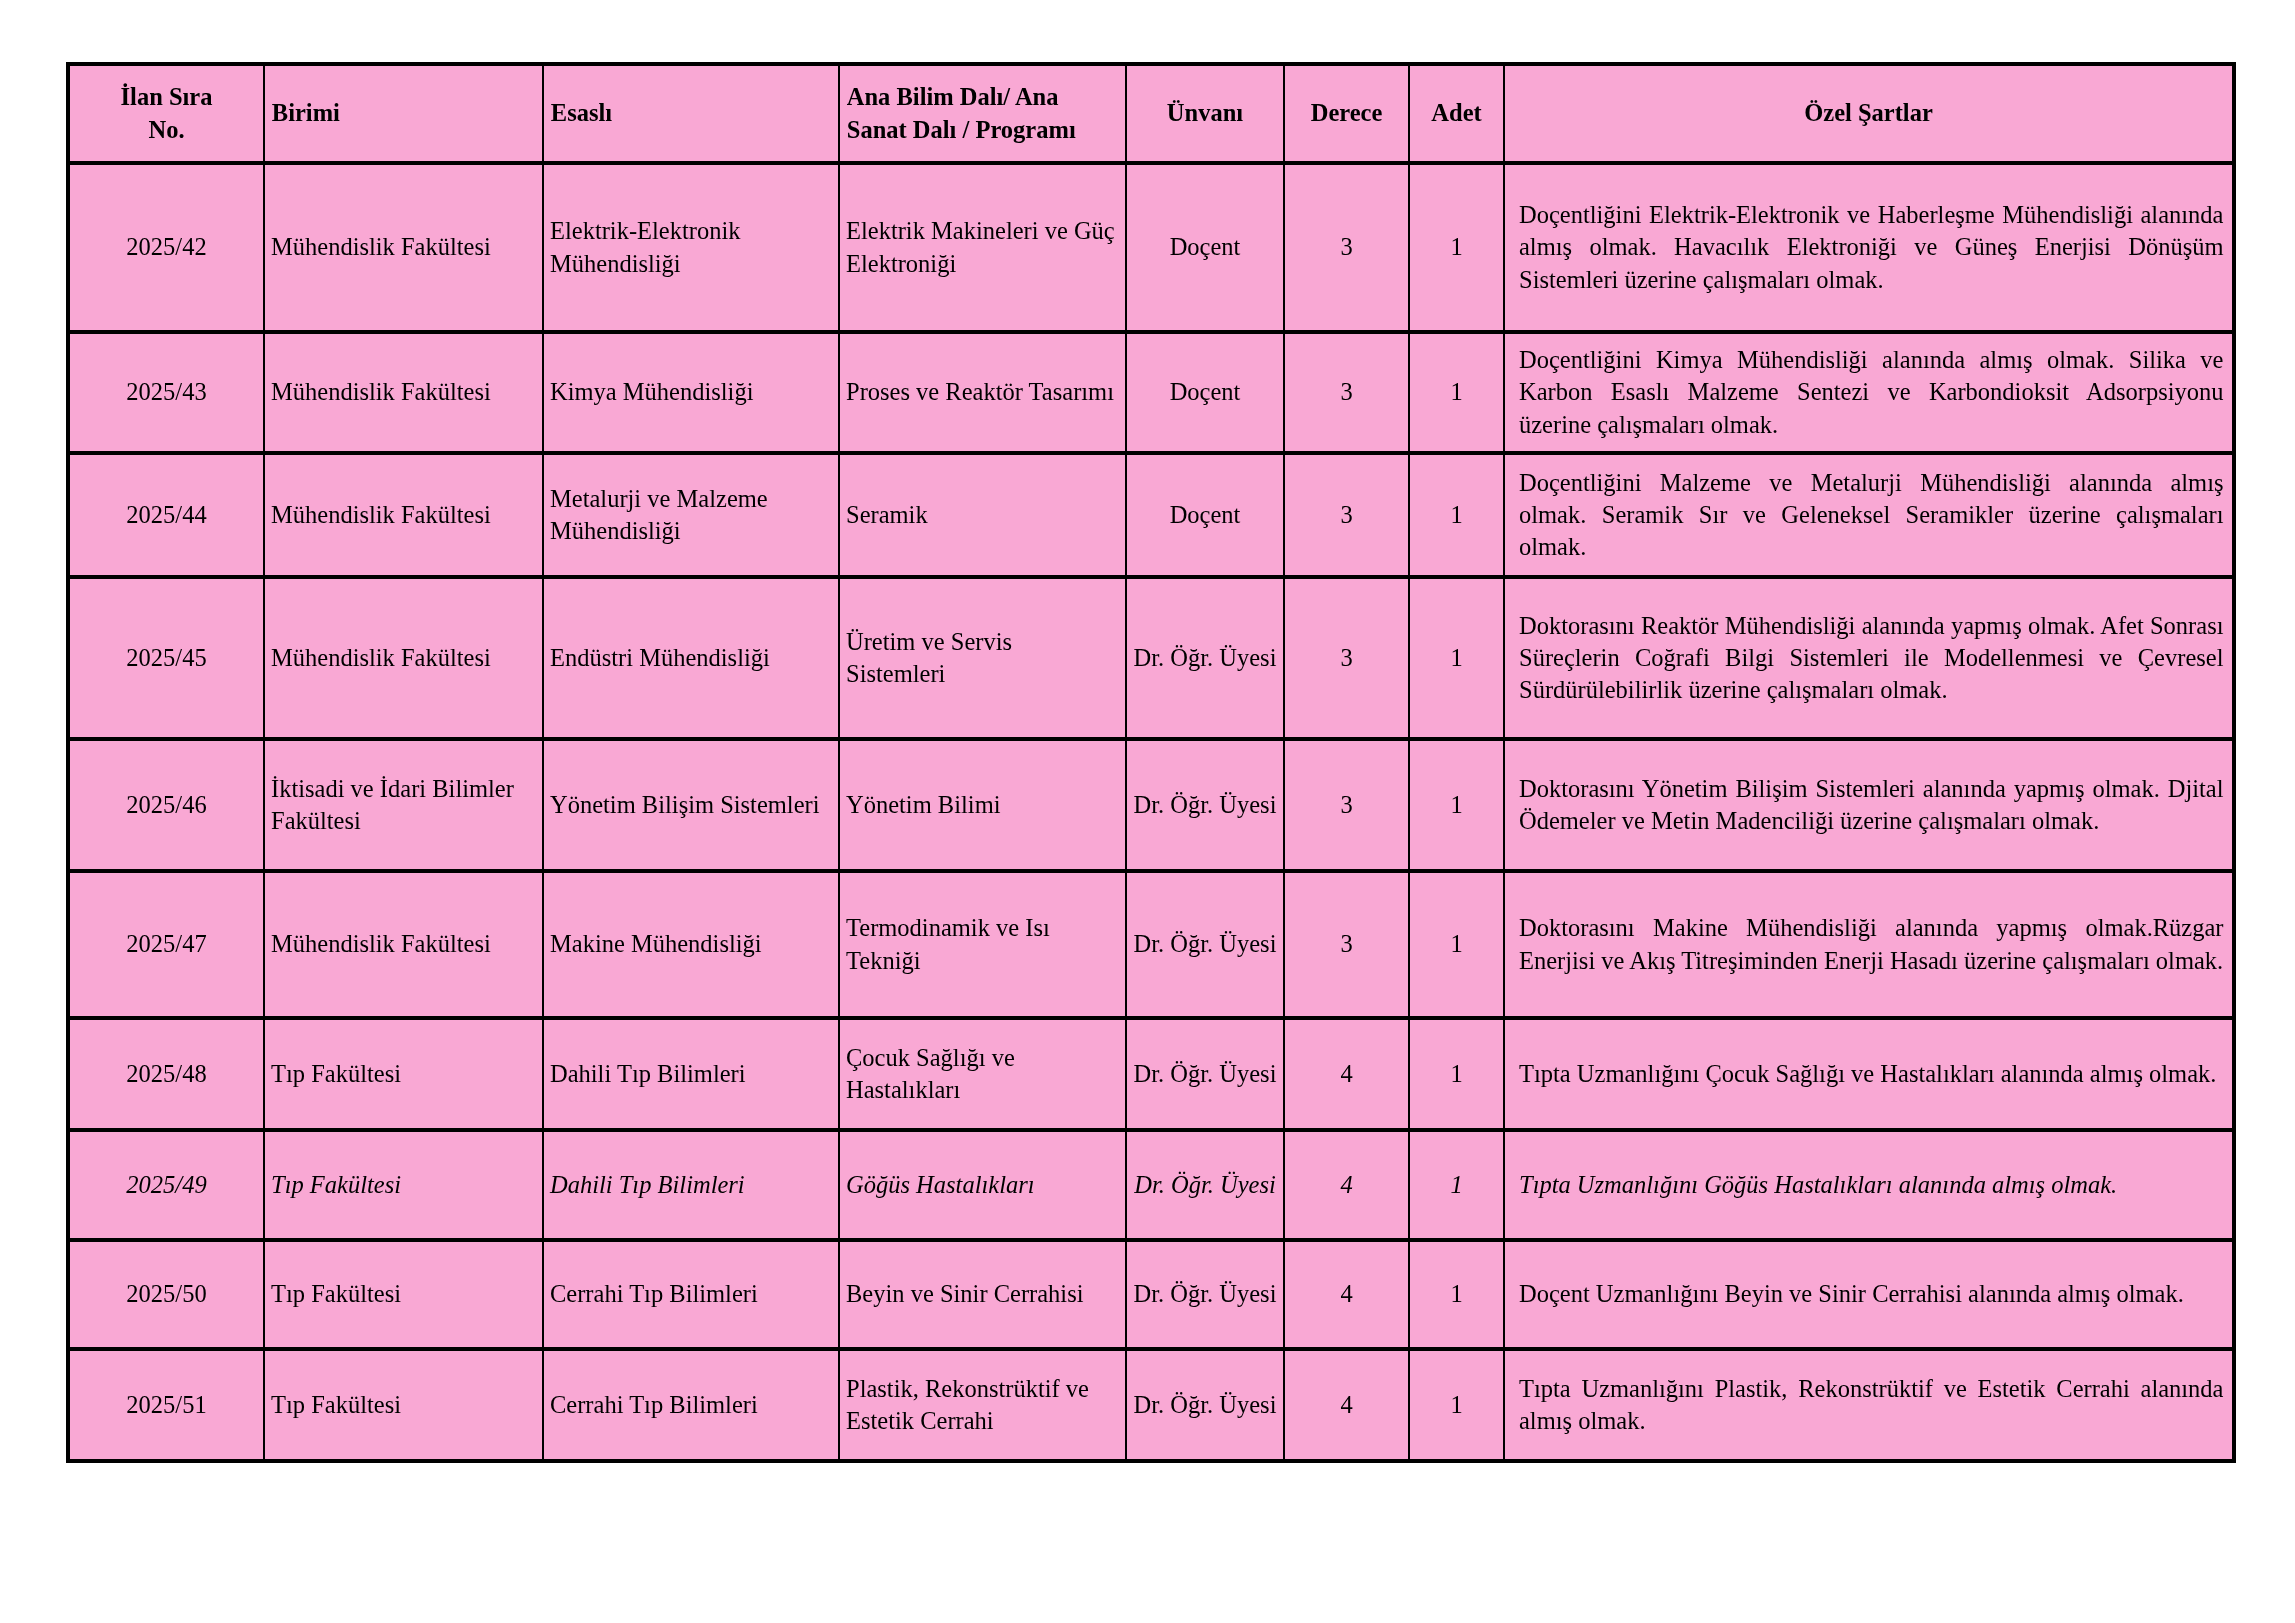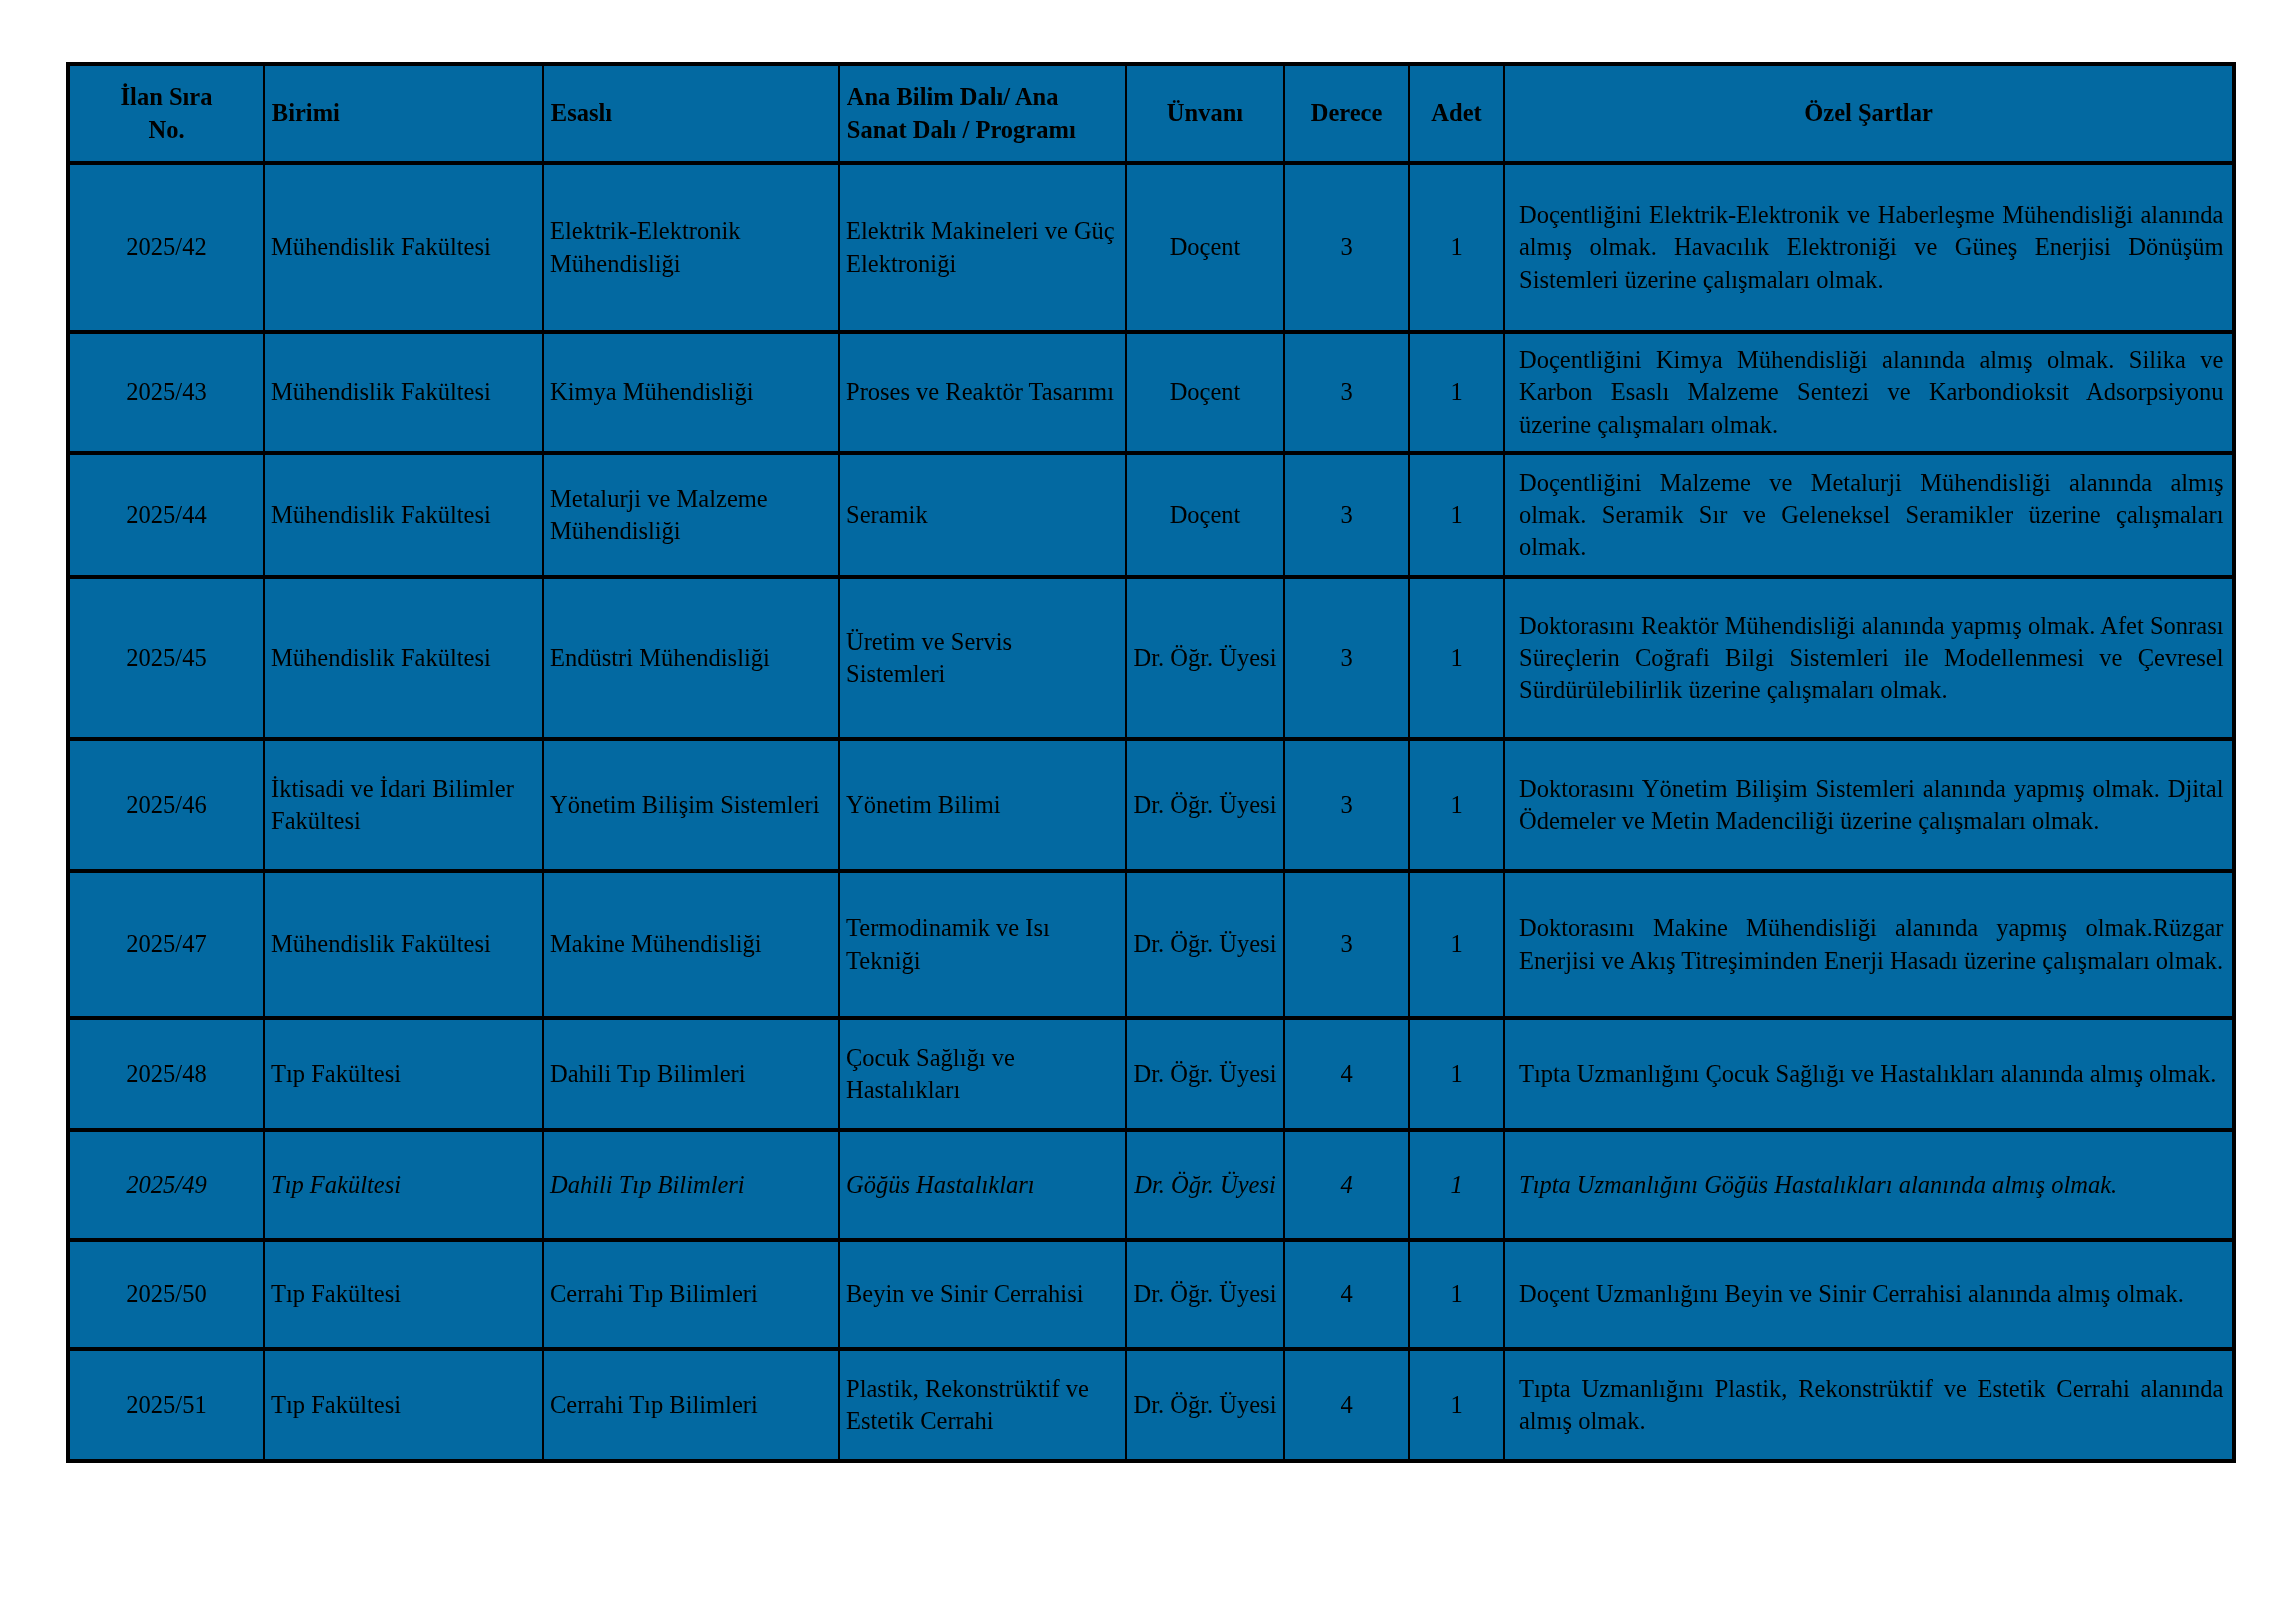--- a/index.html
+++ b/index.html
@@ -17,21 +17,21 @@
   .page {
     position: absolute;
     left: 66px;
     top: 62px;
     width: 2166px;
   }
   table.job-table {
     border-collapse: collapse;
     table-layout: fixed;
     width: 2166px;
-    background: #0369a1;
+    background: #f9a8d4;
   }
   table.job-table col.c1 { width: 196px; }
   table.job-table col.c2 { width: 279px; }
   table.job-table col.c3 { width: 296px; }
   table.job-table col.c4 { width: 287px; }
   table.job-table col.c5 { width: 158px; }
   table.job-table col.c6 { width: 125px; }
   table.job-table col.c7 { width: 95px; }
   table.job-table col.c8 { width: 730px; }
 

